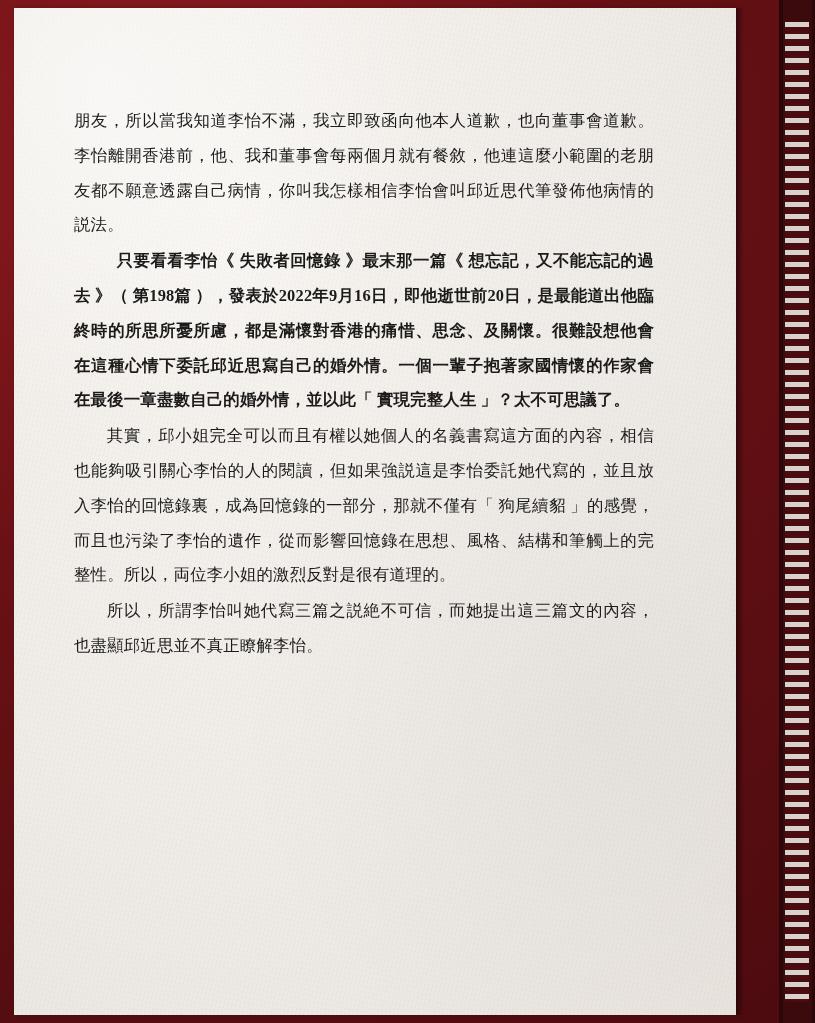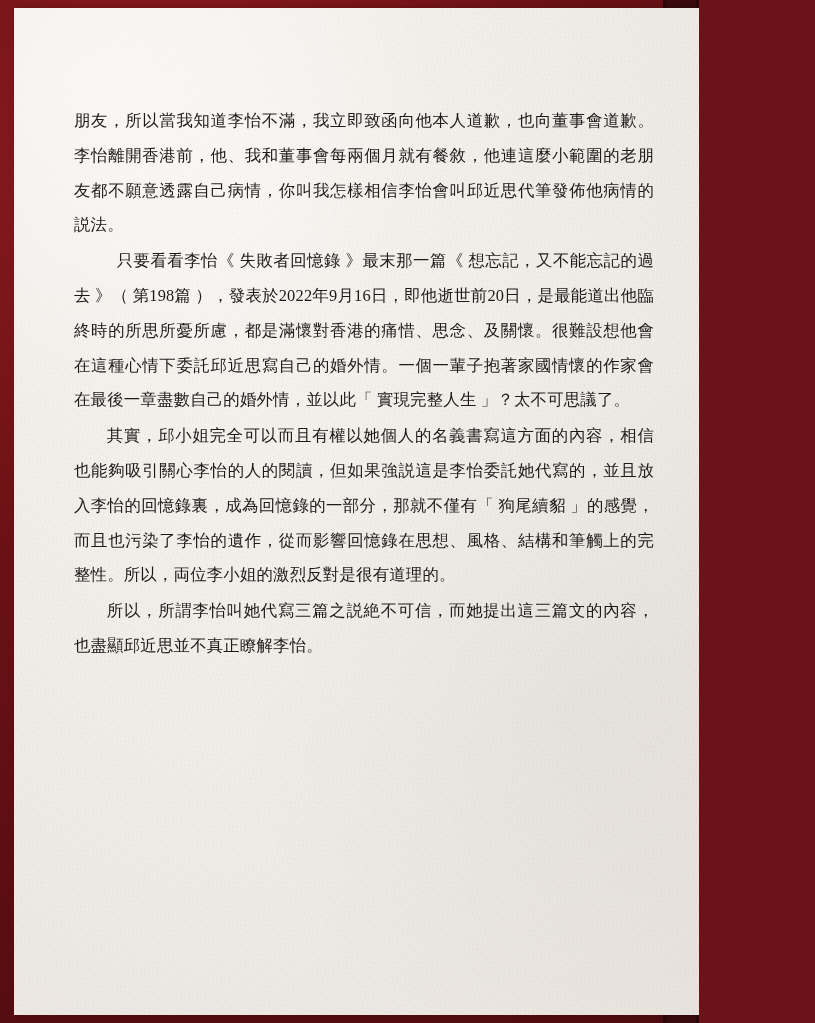--- a/index.html
+++ b/index.html
@@ -8,21 +8,21 @@
   }
   body {
     width: 815px;
     height: 1023px;
     background: #6b1318;
     font-family: "Liberation Serif", serif;
     overflow: hidden;
   }
   .page {
     position: relative;
-    width: 699px;
+    width: 815px;
     height: 1023px;
     background: linear-gradient(180deg, #7d171c 0%, #5d0f13 45%, #7a161b 100%);
     overflow: hidden;
   }
   
   .frame-outer {
     position: absolute;
     left: 0; top: 0;
     width: 815px; height: 1023px;
     background:
@@ -121,20 +121,21 @@
     text-align: justify;
     text-justify: inter-character;
     letter-spacing: 0.2px;
     font-family: "Liberation Serif", "DejaVu Serif", serif;
   }
   p.indent {
     text-indent: 2em;
   }
   p.indent-wide {
     text-indent: 2.6em;
+    font-weight: bold;
   }
   .quote-bold {
     font-weight: bold;
     font-family: "Liberation Sans", "DejaVu Sans", sans-serif;
     font-size: 15.6px;
   }
 </style>
 </head>
 <body>
 

